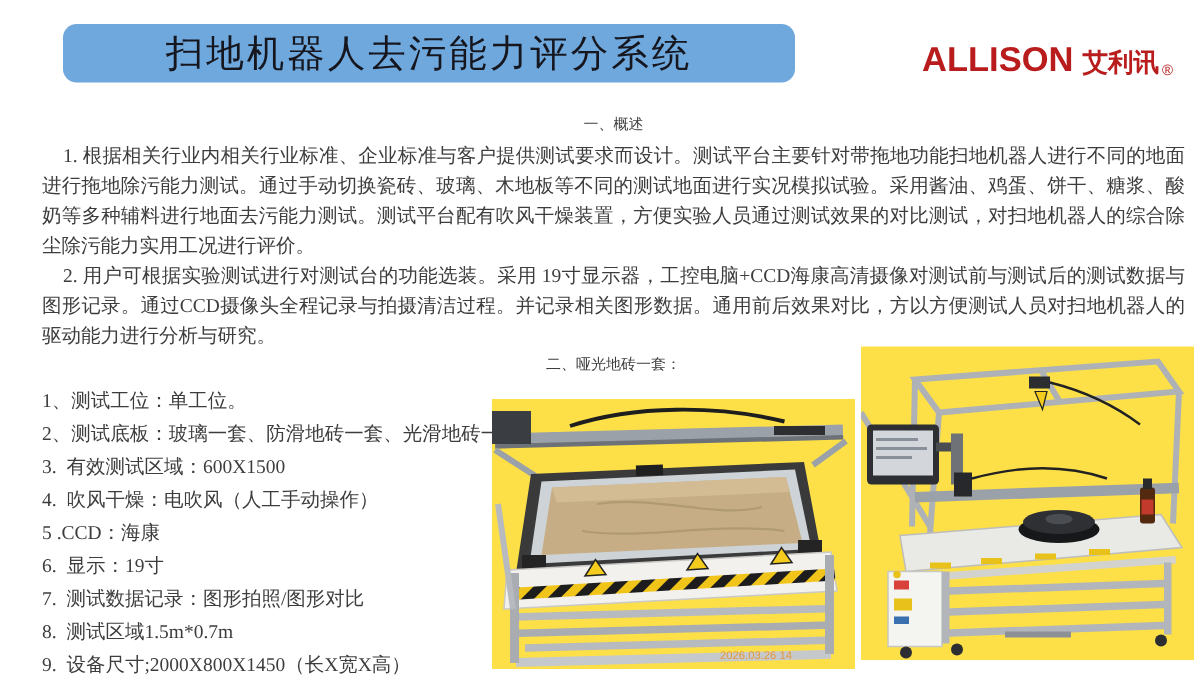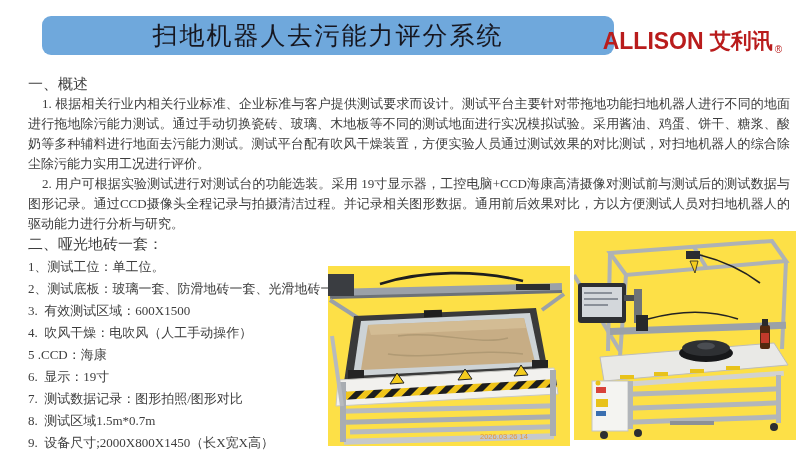--- a/index.html
+++ b/index.html
@@ -4,41 +4,41 @@
 <style>
   html,body{margin:0;padding:0;}
   body{
     width:800px;height:450px;position:relative;overflow:hidden;
     background:#ffffff;
     font-family:"Liberation Serif","DejaVu Serif",serif;
     color:#3d3d3d;
   }
   
   .title-box{
-    position:absolute;left:42px;top:16px;width:572px;height:39px;
+    position:absolute;left:42px;top:16px;width:488px;height:39px;
     background:#6fa8dc;border-radius:9px;
     display:flex;align-items:center;justify-content:center;
   }
   .title-box .title-text{
     font-size:25px;letter-spacing:2px;color:#16161f;font-weight:500;
   }
   .logo{
     position:absolute;right:18px;top:26px;
     color:#b91c1c;font-family:"Liberation Sans",sans-serif;
     display:flex;align-items:flex-end;white-space:nowrap;
   }
   .logo .latin{font-size:23px;font-weight:bold;letter-spacing:0px;}
-  .logo .cjk{font-size:21px;font-weight:bold;margin-left:6px;margin-top:1px;}
+  .logo .cjk{font-size:17px;font-weight:bold;margin-left:6px;margin-top:1px;}
   .logo .reg{font-size:10px;margin-left:2px;margin-top:-6px;}
   
   .content{
     position:absolute;left:28px;top:74px;width:762px;
     font-size:13px;line-height:20px;
   }
-  .sec-heading{font-size:15px;line-height:20px;}
+  .sec-heading{font-size:10px;line-height:20px;text-align:center;}
   .para{text-align:justify;text-indent:14px;}
   .components-list{margin-top:2px;}
   .list-item{
     white-space:pre;line-height:22px;font-size:13px;
   }
   
   .photo{position:absolute;background:#fde047;}
   .photo-mid{left:328px;top:266px;width:242px;height:180px;}
   .photo-right{left:574px;top:231px;width:222px;height:209px;}
   .photo svg{display:block;width:100%;height:100%;}

